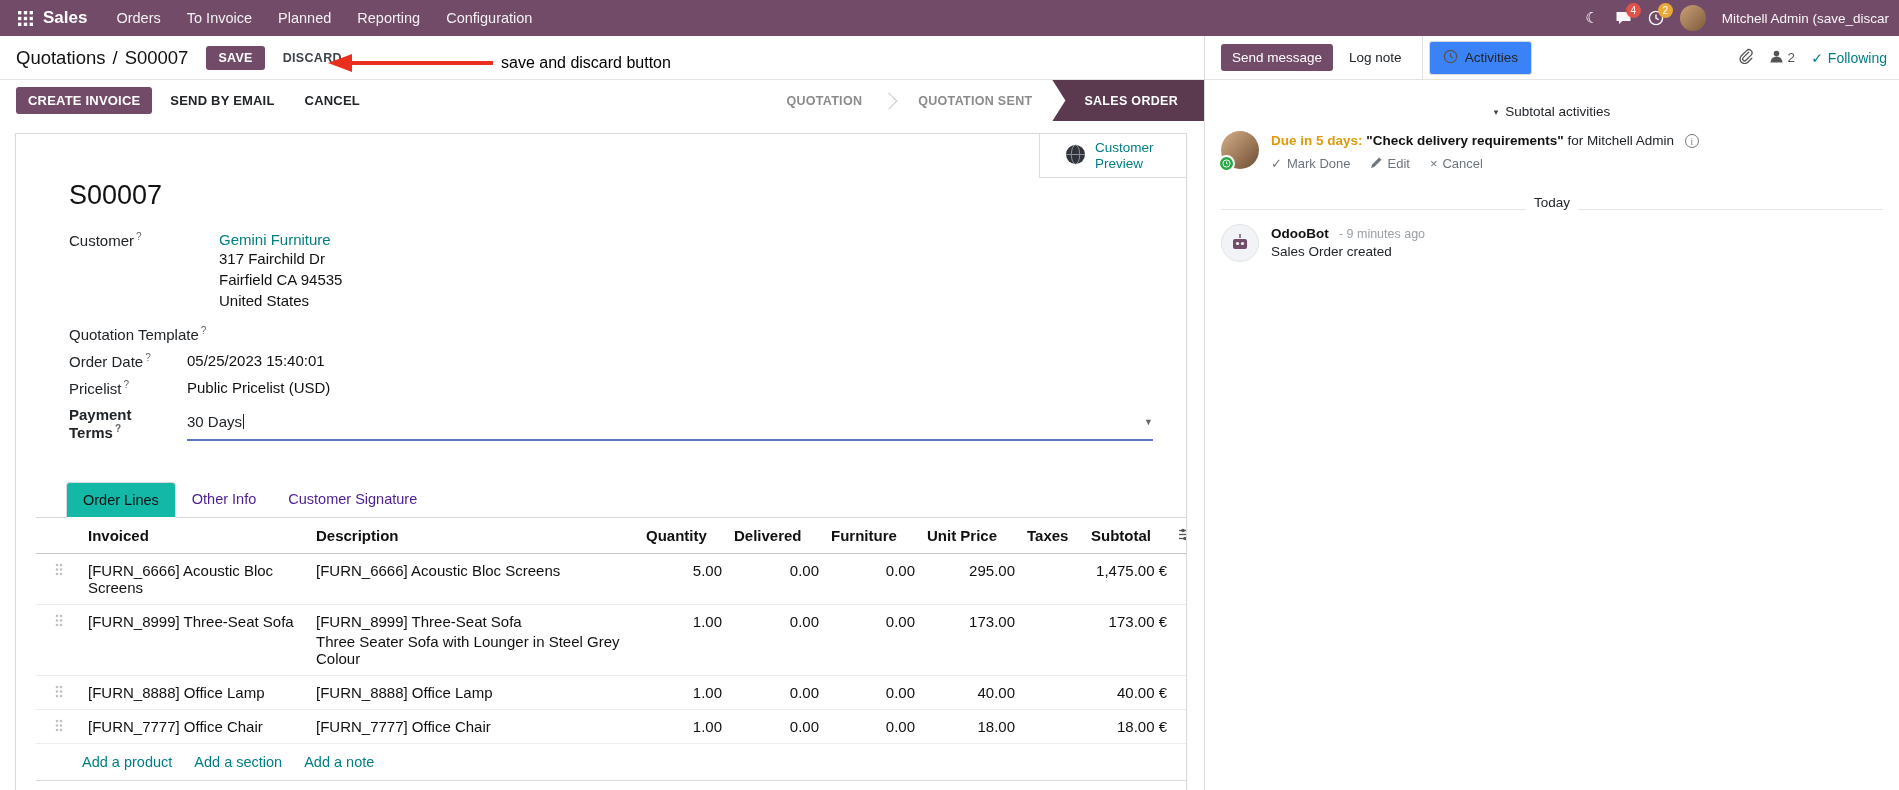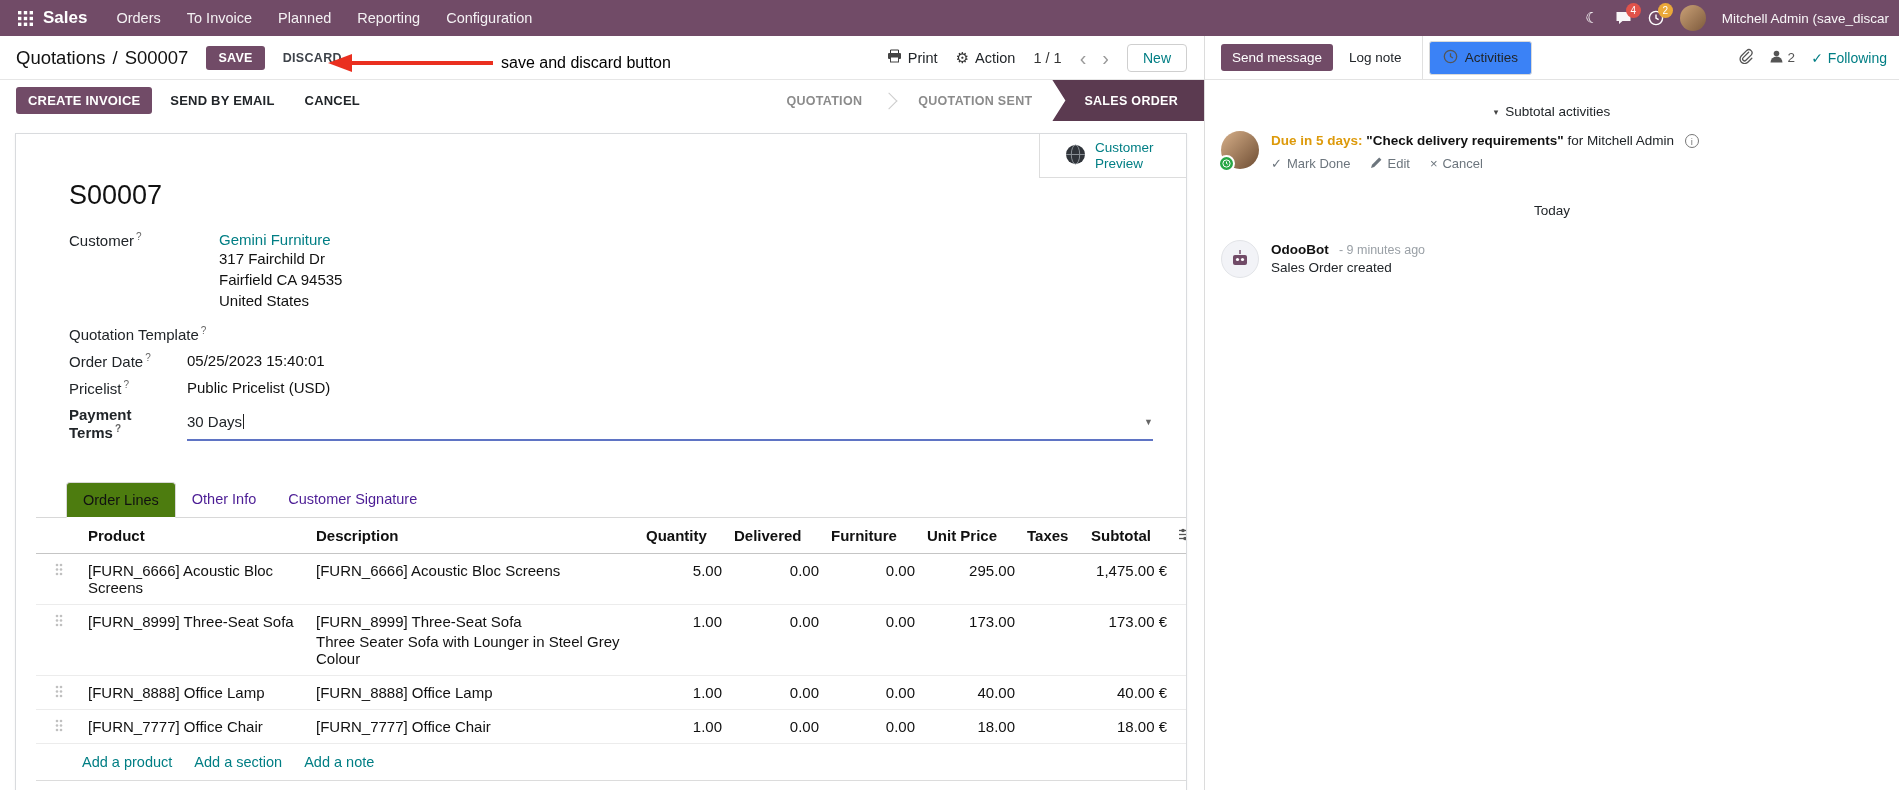--- a/index.html
+++ b/index.html
@@ -75,21 +75,21 @@
   .link-teal{color:#017e84;text-decoration:none;cursor:pointer;}
   .addr div{line-height:1.4;color:#111;}
   .tmpl-row{margin-top:14px;}
   .pt-input{flex:1;display:flex;align-items:center;border-bottom:2px solid #5f74c4;padding-bottom:2px;}
   .text-cursor{display:inline-block;width:1px;height:15px;background:#222;margin-left:1px;}
   .dd-caret{margin-left:auto;color:#666;font-size:9px;cursor:pointer;}
 
   
   .tabs{display:flex;border-bottom:1px solid #d8d8d8;margin-top:32px;padding-left:30px;font-size:14.5px;}
   .tab{padding:9px 16px;color:#4c1d95;cursor:pointer;}
-  .tab.active{border:1px solid #d8d8d8;border-bottom:1px solid #fff;margin-bottom:-1px;background:#4d7c0f;
+  .tab.active{border:1px solid #d8d8d8;border-bottom:1px solid #fff;margin-bottom:-1px;background:#14b8a6;
     border-radius:4px 4px 0 0;color:#111;font-weight:500;}
 
   
   table.olines{width:100%;border-collapse:collapse;table-layout:fixed;font-size:15px;}
   .olines th{padding:9px 6px;border-bottom:1px solid #c5c5c5;font-weight:700;color:#111;text-align:left;}
   .olines td{padding:8px 6px;border-bottom:1px solid #ececec;vertical-align:top;color:#111;}
   .num{text-align:right;}
   .c-handle,.c-trash{text-align:center;}
   .blue{color:#2d79c7;}
   .desc2{margin-top:3px;}
@@ -118,21 +118,21 @@
   .avatar40{width:38px;height:38px;border-radius:50%;background:linear-gradient(135deg,#d7b08a,#6d4c32);position:relative;flex:none;}
   .badge-clock{position:absolute;bottom:-3px;left:-3px;width:17px;height:17px;border-radius:50%;background:#28a745;
     border:2px solid #fff;display:flex;align-items:center;justify-content:center;}
   .act-line1{font-size:13.5px;line-height:1.45;}
   .due{color:#dd9a0b;font-weight:600;}
   .act-summary{font-weight:700;color:#111;}
   .info-icon{display:inline-flex;align-items:center;justify-content:center;width:14px;height:14px;border:1px solid #777;
     border-radius:50%;font-size:9.5px;color:#777;margin-left:7px;vertical-align:middle;cursor:pointer;}
   .act-line2{display:flex;gap:20px;color:#6c757d;font-size:13px;margin-top:5px;}
   .act-line2 span{display:flex;align-items:center;gap:5px;cursor:pointer;}
-  .day-divider{display:flex;align-items:center;gap:8px;margin:24px 0 14px;color:#212529;font-size:13.5px;flex-direction:column;}
+  .day-divider{display:flex;align-items:flex-end;gap:8px;margin:24px 0 14px;color:#212529;font-size:13.5px;}
   .day-divider i{flex:1;height:1px;background:#e5e5e5;}
   .message{display:flex;gap:12px;}
   .bot-avatar{width:38px;height:38px;border-radius:50%;background:#f2f3f7;border:1px solid #e2e4e8;
     display:flex;align-items:center;justify-content:center;flex:none;}
   .msg-author{font-weight:700;font-size:13.5px;color:#111;}
   .msg-time{color:#9aa0a6;font-size:12.5px;margin-left:6px;}
   .msg-body{font-size:13.5px;margin-top:3px;color:#212529;}
 </style>
 </head>
 <body>
@@ -188,40 +188,20 @@
     <div class="left-col">
 
       <div class="control-panel">
         <div class="breadcrumb">
           <span>Quotations</span>
           <span>/</span>
           <span>S00007</span>
         </div>
         <button class="btn-save">SAVE</button>
         <button class="btn-discard">DISCARD</button>
-        <div class="cp-right">
-          <span class="cp-tool">
-            <span><svg width="15" height="14" viewBox="0 0 15 14">
-                  <path d="M3.5 4V1h8v3" stroke="#333" fill="none"></path>
-                  <rect x="1" y="4" width="13" height="6" rx="1" fill="#444"></rect>
-                  <rect x="3.5" y="8" width="8" height="5" fill="#fff" stroke="#444"></rect>
-                </svg></span>
-            <span>Print</span>
-          </span>
-          <span class="cp-tool">
-            <span class="gear-glyph">⚙</span>
-            <span>Action</span>
-          </span>
-          <span class="pager">1 / 1</span>
-          <span class="pager-arrows">
-            <span>‹</span>
-            <span>›</span>
-          </span>
-          <button class="btn-new">New</button>
-        </div>
       </div>
 
       <div class="status-row">
         <button class="btn-primary-action">CREATE INVOICE</button>
         <button class="btn-flat-action">SEND BY EMAIL</button>
         <button class="btn-flat-action">CANCEL</button>
         <div class="statusbar">
           <span class="stage">QUOTATION</span>
           <span class="chev"></span>
           <span class="stage">QUOTATION SENT</span>
@@ -298,21 +278,21 @@
               <col style="width:97px">
                 <col style="width:96px">
                 <col style="width:100px">
                 <col style="width:64px">
               <col style="width:88px">
                 <col style="width:44px">
             </colgroup>
             <thead>
               <tr>
                 <th></th>
-                <th>Product</th>
+                <th>Invoiced</th>
                 <th>Description</th>
                 <th class="num">Quantity</th>
                 <th class="num">Delivered</th>
                 <th class="num">Furniture</th>
                 <th class="num">Unit Price</th>
                 <th>Taxes</th>
                 <th class="num">Subtotal</th>
                 <th class="c-trash">
                   <svg width="15" height="13" viewBox="0 0 15 13">
                       <g stroke="#555" stroke-width="1.3">

